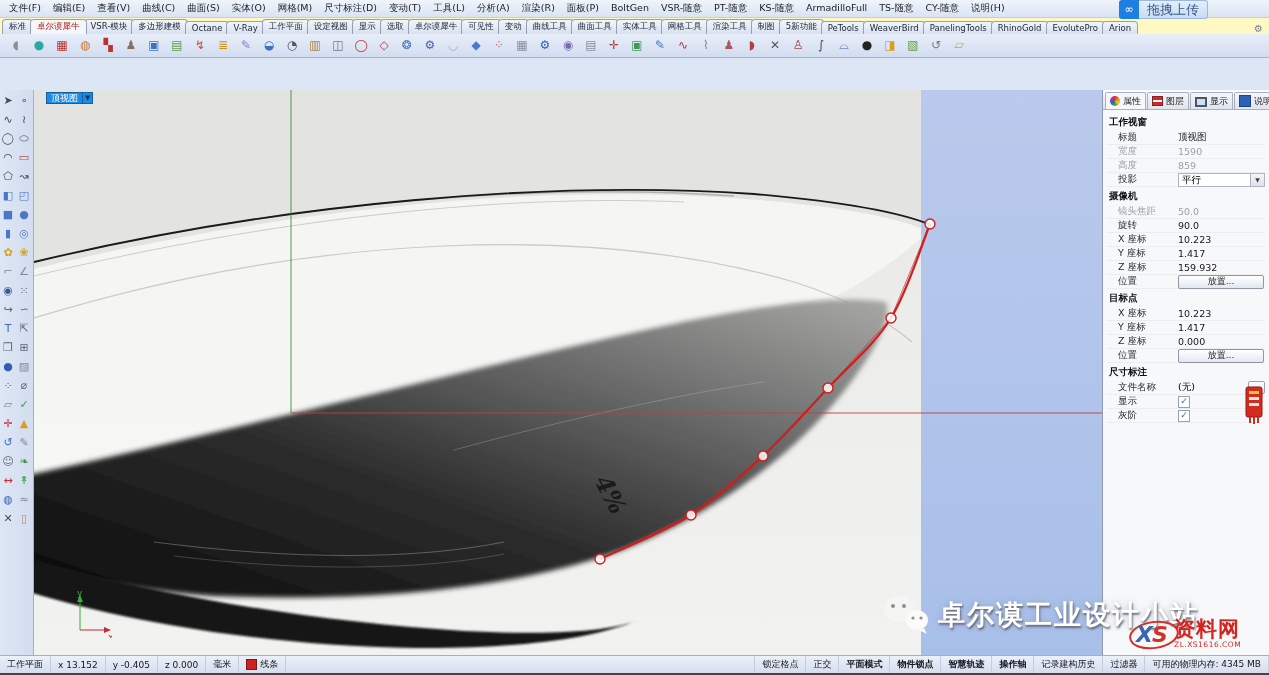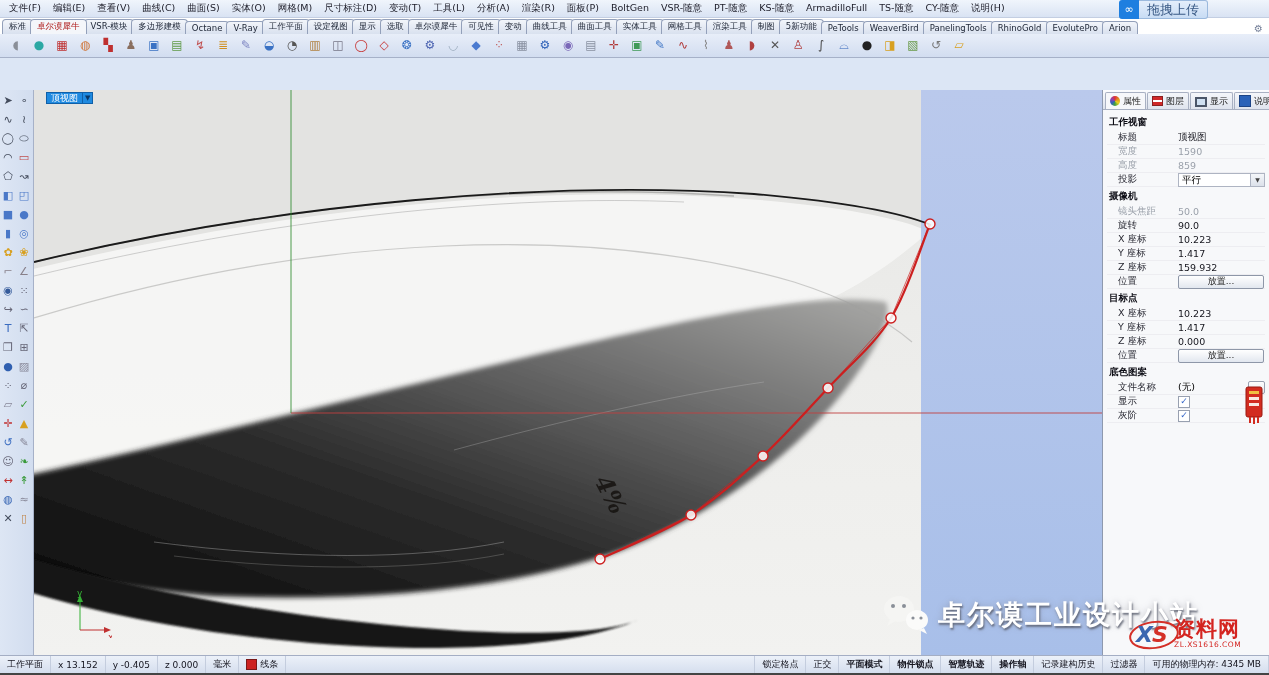--- a/index.html
+++ b/index.html
@@ -17,21 +17,21 @@
   .upload-btn{background:linear-gradient(#e4eefb,#c8dcf4);border:1px solid #9bb9dd;border-left:none;
     border-radius:0 3px 3px 0;color:#3a5a86;font-size:13px;line-height:17px;padding:0 8px;}
   
   .cmdarea{height:35px;background:#fdfdfe;border-bottom:1px solid #9aa6bc;
     font-size:9.5px;color:#3c4050;padding:1px 5px;position:relative;z-index:25;}
   .cmd-line{height:11px;line-height:11px;white-space:nowrap;}
   .cmd-prompt{color:#101018;}
   .caret{display:inline-block;width:1px;height:9px;background:#222;vertical-align:-1px;margin-left:2px;}
   .cmd-scroll{position:absolute;right:3px;top:1px;display:flex;flex-direction:column;color:#9aa4b8;font-size:6px;line-height:6px;}
   
-  .tabbar{height:15px;display:flex;align-items:flex-end;background:#ffffff;padding:1px 2px 0;font-size:8.5px;position:relative;z-index:24;justify-content:space-between;}
+  .tabbar{height:15px;display:flex;align-items:flex-end;background:#fef9c3;padding:1px 2px 0;font-size:8.5px;position:relative;z-index:24;justify-content:space-between;}
   .tab{padding:1px 6px 1px;margin-right:-3px;border:1px solid #93a0ba;border-bottom:none;
     border-radius:4px 4px 0 0;background:linear-gradient(#f2f5fa,#d9e1ef);color:#222a3a;white-space:nowrap;}
   .tab.active{background:#f4f6fa;color:#b02020;position:relative;z-index:2;}
   .tab-gear{margin-left:auto;color:#75809a;font-size:10px;padding-right:4px;}
   
   .toolbarrow{height:23px;display:flex;align-items:center;gap:7px;padding:0 8px;
     background:linear-gradient(#e8eef9,#d2ddf0);border-bottom:1px solid #a6b1c8;position:relative;z-index:23;}
   .ticon{width:16px;height:17px;font-size:12px;line-height:17px;text-align:center;flex:0 0 auto;}
   
   .main{position:absolute;top:90px;left:0;right:0;bottom:17px;display:flex;}
@@ -411,21 +411,21 @@
             <span class="pvalue">1.417</span>
           </div>
           <div class="prow">
             <span class="plabel">Z 座标</span>
             <span class="pvalue">0.000</span>
           </div>
           <div class="prow">
             <span class="plabel">位置</span>
             <span class="pbtn">放置...</span>
           </div>
-          <div class="psec-title">底色图案</div>
+          <div class="psec-title">尺寸标注</div>
           <div class="prow">
             <span class="plabel">文件名称</span>
             <span class="pfile">
               <span class="fval">(无)</span>
               <span class="pdots">…</span>
             </span>
           </div>
           <div class="prow">
             <span class="plabel">显示</span>
             <span class="pcheck">✓</span>

